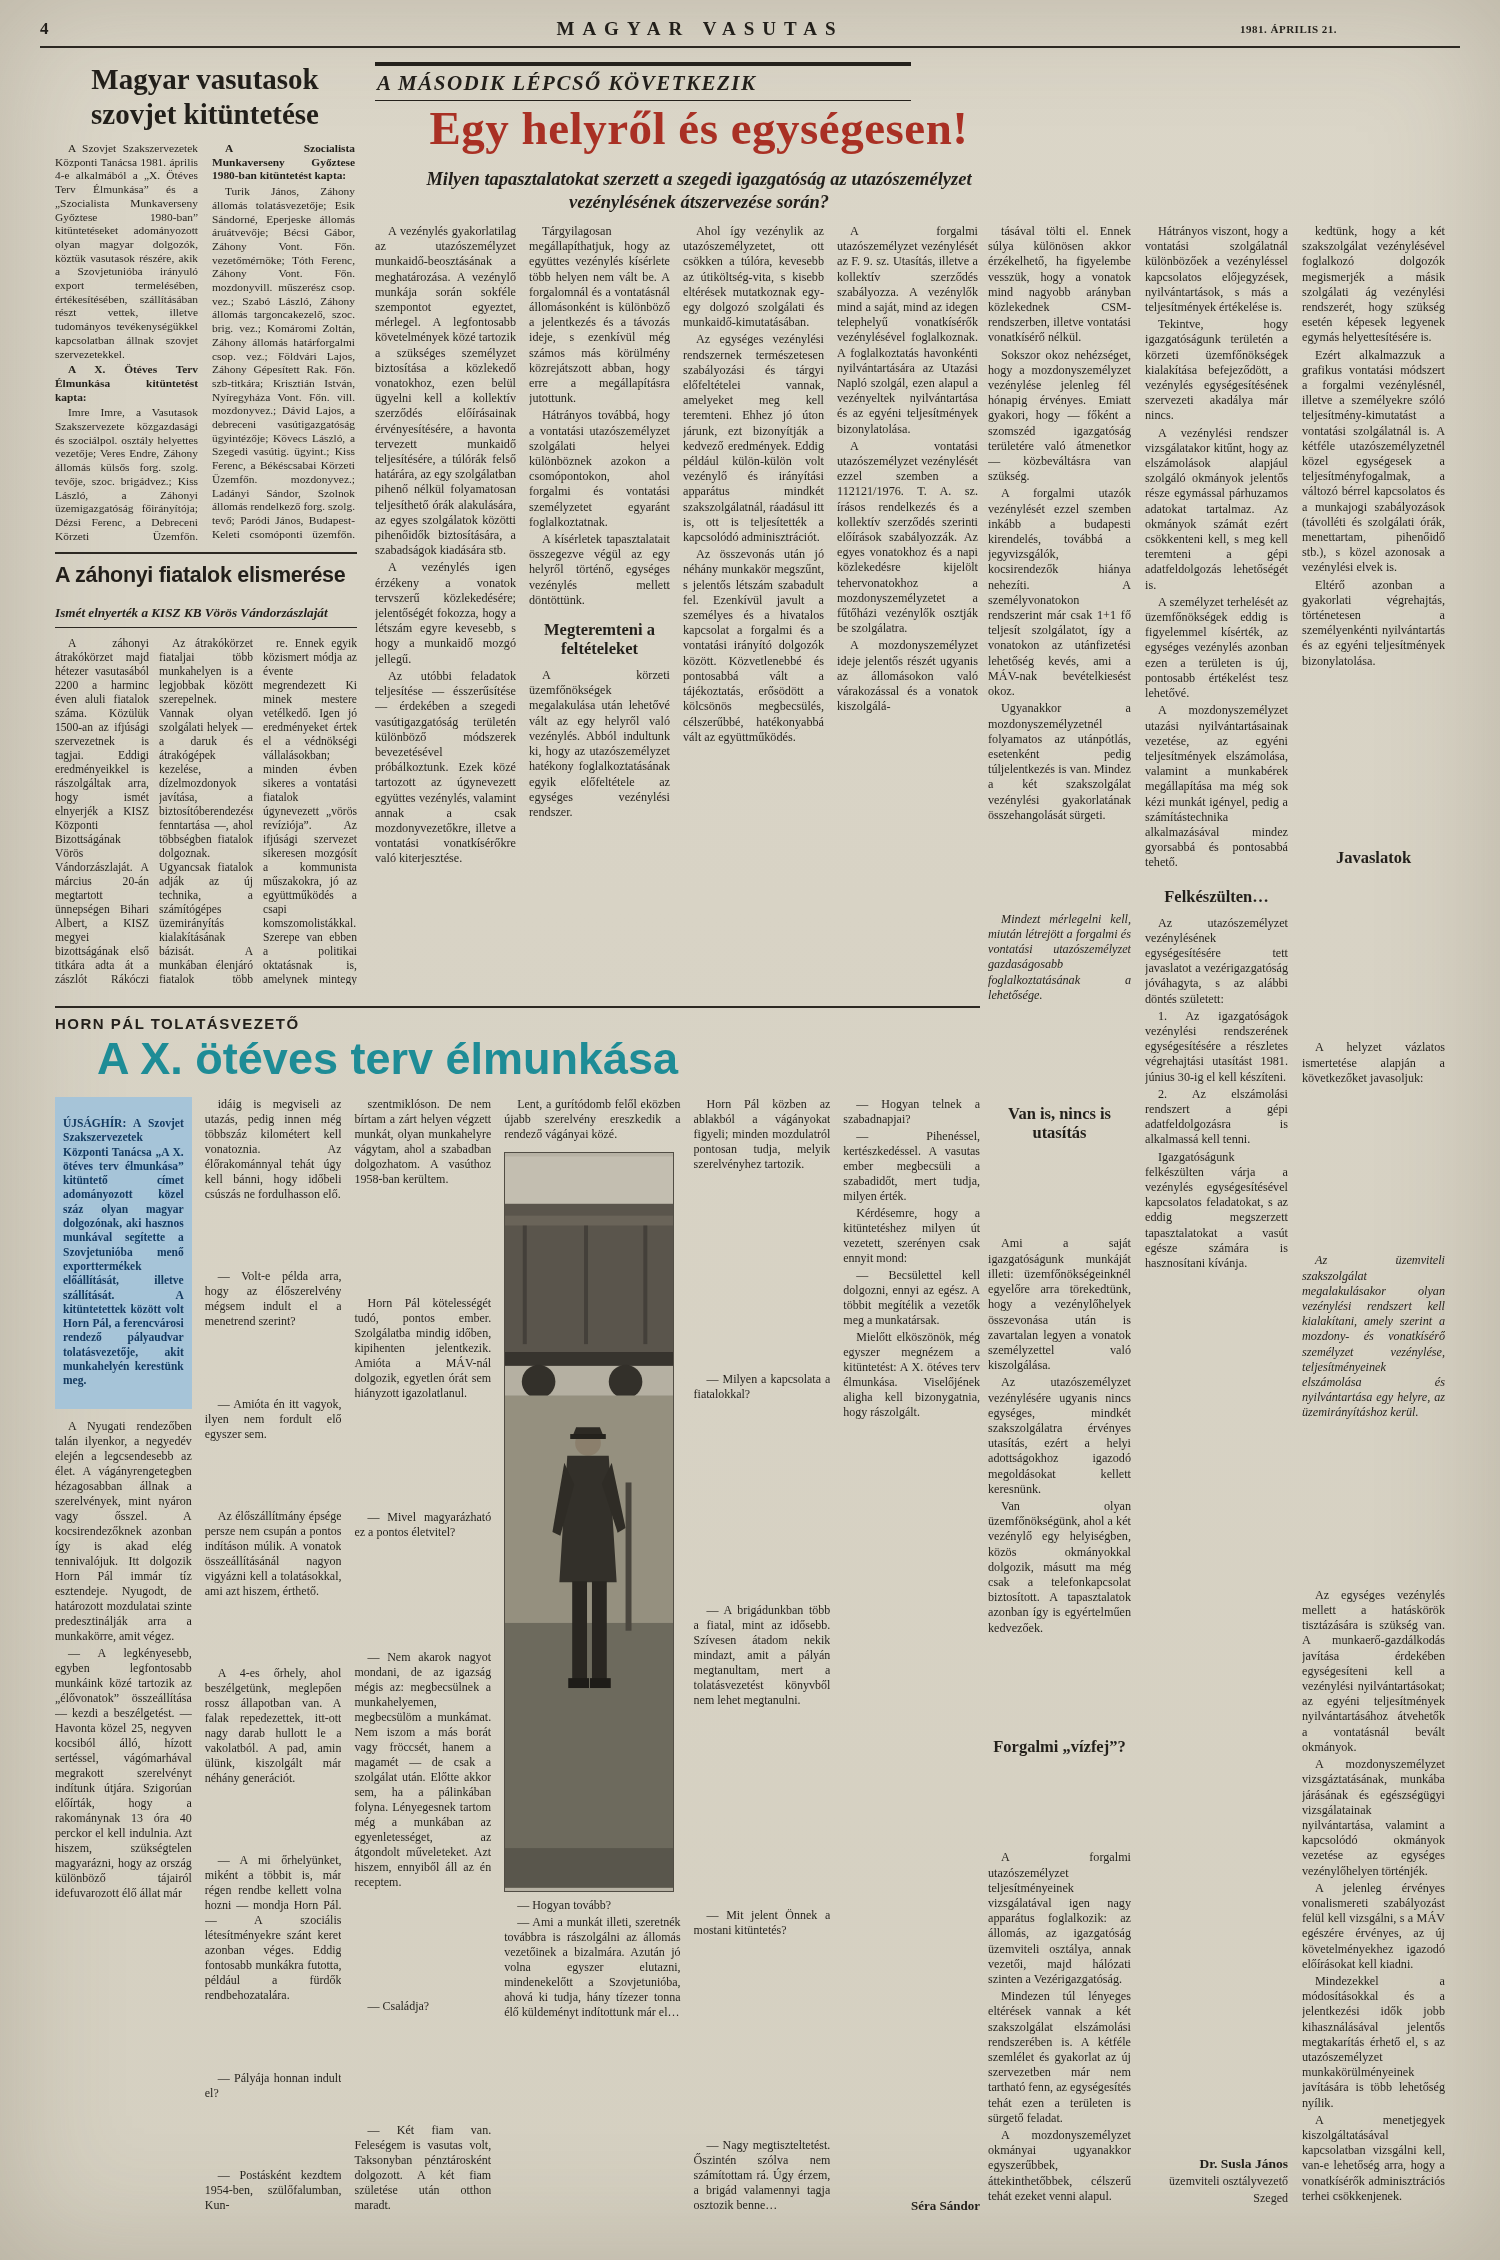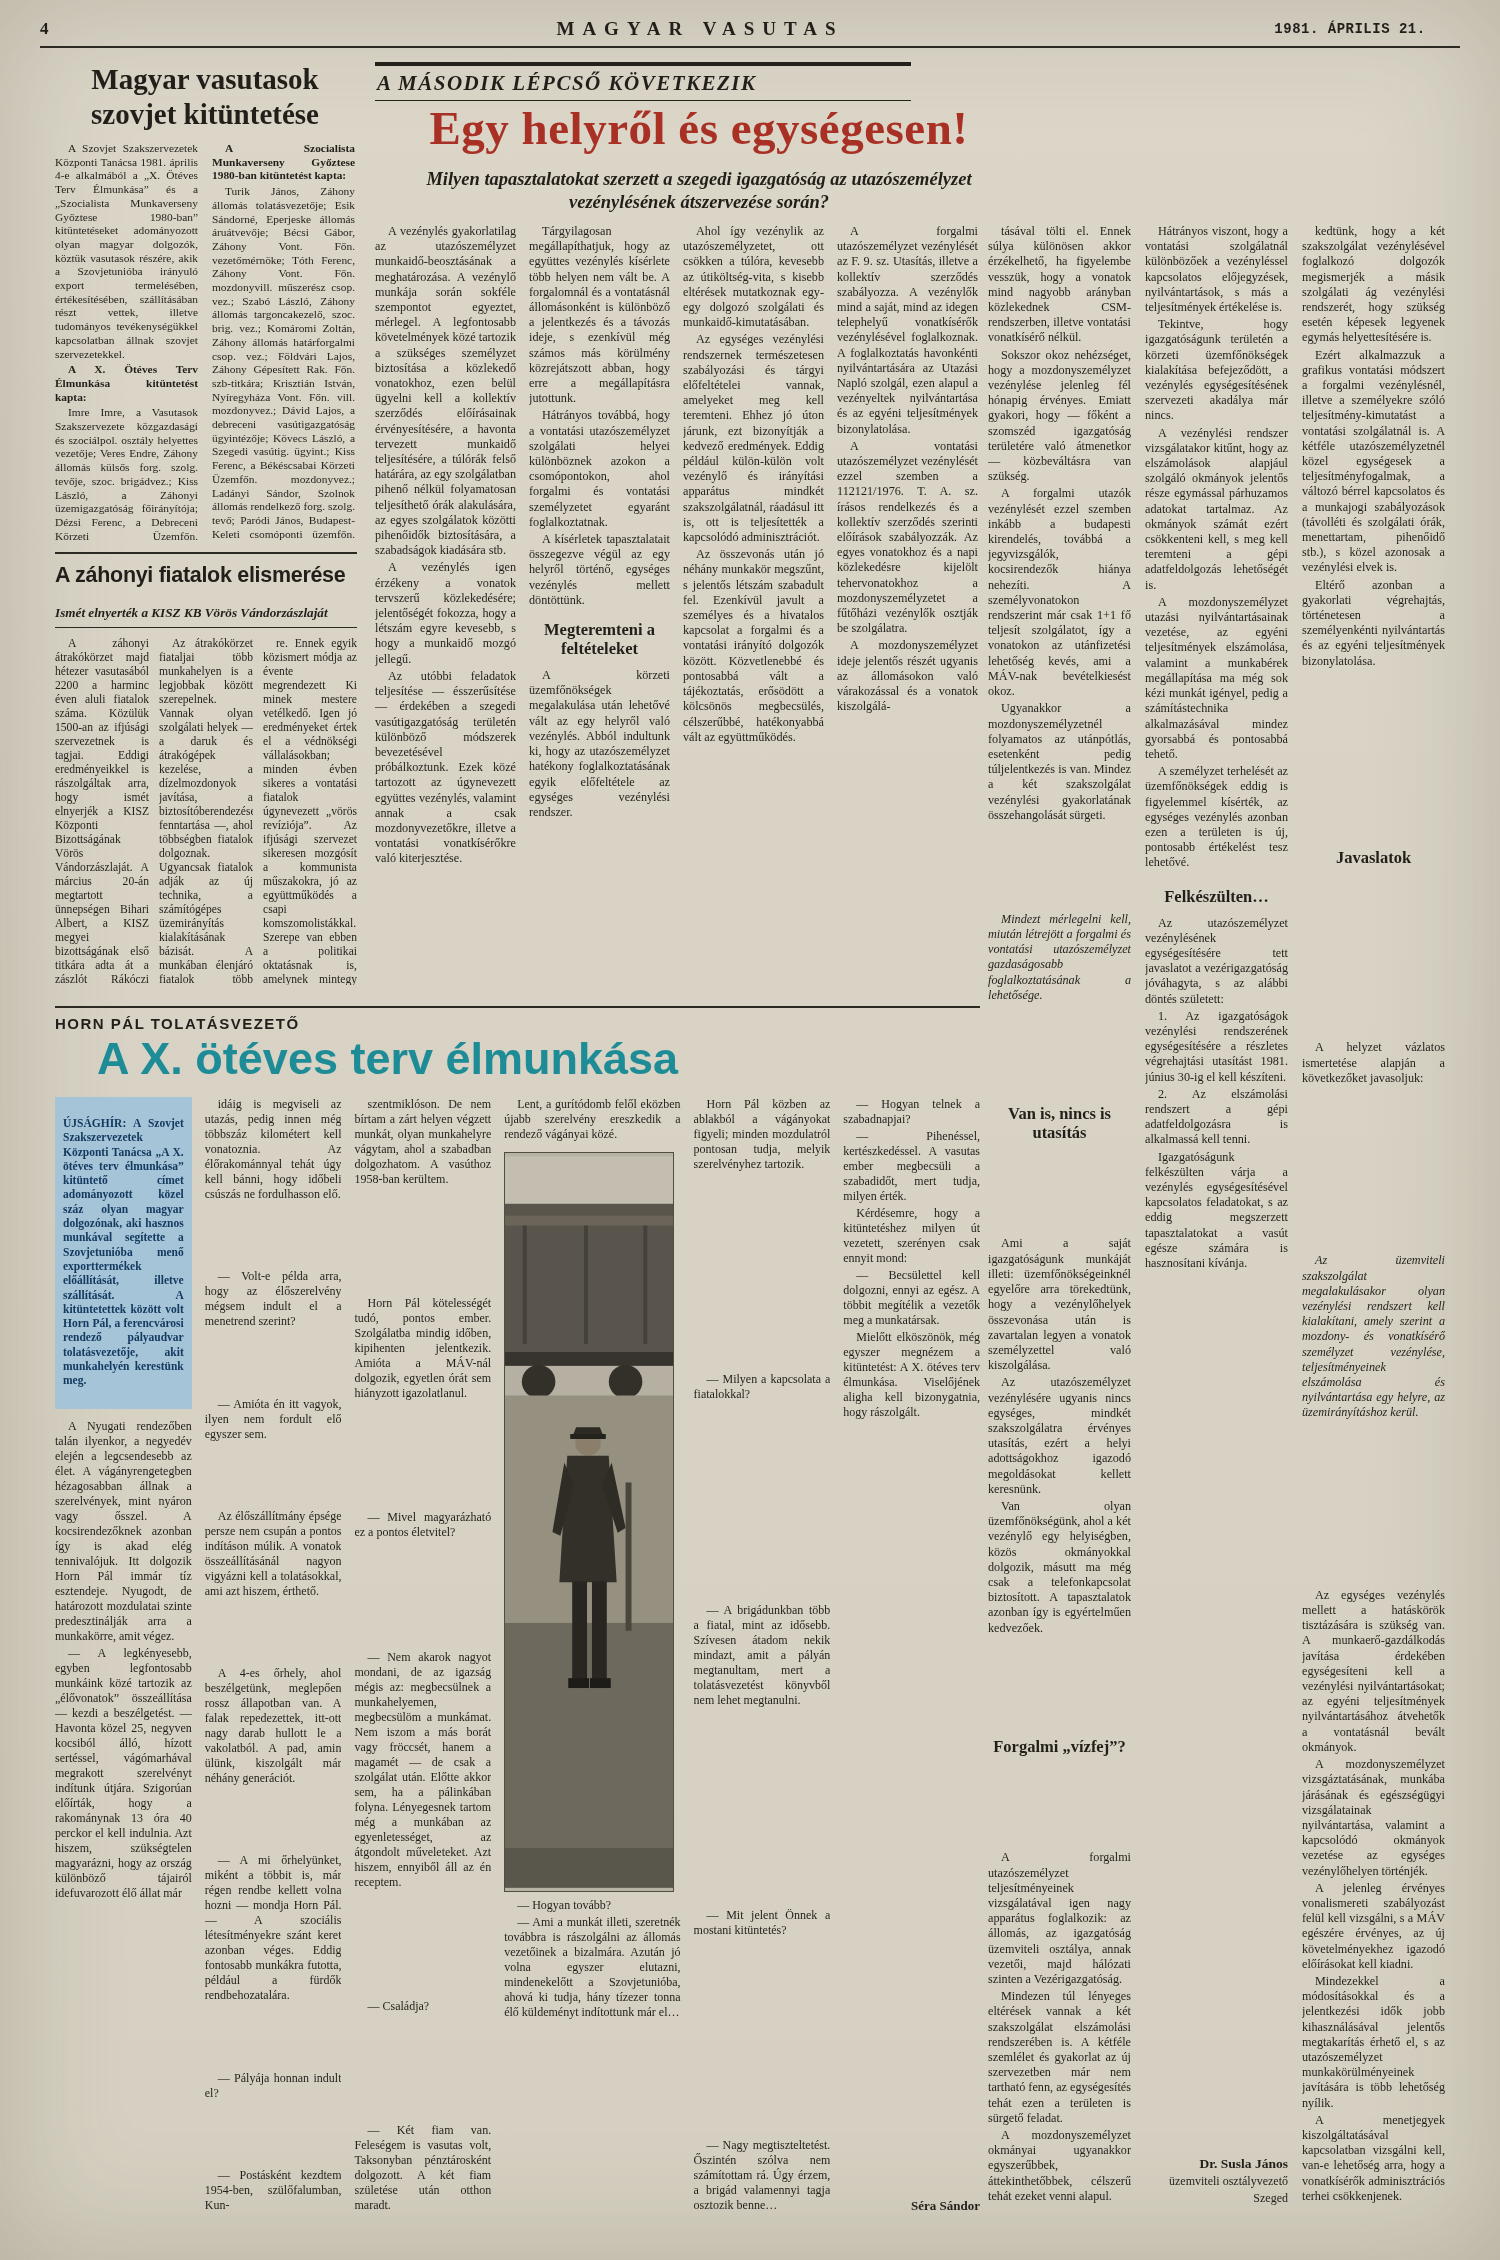--- a/index.html
+++ b/index.html
@@ -5,21 +5,21 @@
   html,body{margin:0;padding:0;background:#8a8578;}
   .page{position:relative;width:1500px;height:2260px;margin:0 auto;
     background:linear-gradient(180deg,#dbd6c8 0%,#d8d3c5 40%,#d5d0c1 100%);
     color:#221f1a;font-family:"Liberation Serif","DejaVu Serif",serif;overflow:hidden;
     box-shadow:inset 0 0 120px rgba(90,80,60,.25);}
   
   .hdr{position:absolute;left:40px;top:12px;width:1420px;height:34px;
     border-bottom:2.5px solid #2c2822;display:flex;align-items:center;}
   .hdr .pno{font-weight:bold;font-size:17px;width:120px;}
   .hdr .mast{flex:1;text-align:center;font-weight:bold;font-size:19px;letter-spacing:8px;}
-  .hdr .date{width:220px;text-align:center;font-weight:bold;font-size:14px;letter-spacing:.5px;font-family:Liberation Mono, monospace;}
+  .hdr .date{width:220px;text-align:left;font-weight:bold;font-size:11px;letter-spacing:.5px;}
   
   p{margin:0 0 2px;text-align:justify;text-indent:13px;}
   .cols{display:flex;}
   .col{overflow:hidden;}
   .em p{font-style:italic;}
   .lead{font-weight:bold;text-indent:13px;}
   h1,h2,h3,h4{margin:0;}
   
   .award{position:absolute;left:55px;top:62px;width:300px;}
   .award h2{font-size:29px;line-height:35px;text-align:center;font-weight:bold;}
@@ -169,22 +169,22 @@
           <p>A forgalmi utazószemélyzet teljesítményeinek vizsgálatával igen nagy apparátus foglalkozik: az állomás, az igazgatóság üzemviteli osztálya, annak vezetői, majd hálózati szinten a Vezérigazgatóság.</p>
           <p>Mindezen túl lényeges eltérések vannak a két szakszolgálat elszámolási rendszerében is. A kétféle szemlélet és gyakorlat az új szervezetben már nem tartható fenn, az egységesítés tehát ezen a területen is sürgető feladat.</p>
           <p>A mozdonyszemélyzet okmányai ugyanakkor egyszerűbbek, áttekinthetőbbek, célszerű tehát ezeket venni alapul.</p>
         </div>
     </div>
     <div class="col">
       <div class="grp">
           <p>Hátrányos viszont, hogy a vontatási szolgálatnál különbözőek a vezényléssel kapcsolatos előjegyzések, nyilvántartások, s más a teljesítmények értékelése is.</p>
           <p>Tekintve, hogy igazgatóságunk területén a körzeti üzemfőnökségek kialakítása befejeződött, a vezénylés egységesítésének szervezeti akadálya már nincs.</p>
           <p>A vezénylési rendszer vizsgálatakor kitűnt, hogy az elszámolások alapjául szolgáló okmányok jelentős része egymással párhuzamos adatokat tartalmaz. Az okmányok számát ezért csökkenteni kell, s meg kell teremteni a gépi adatfeldolgozás lehetőségét is.</p>
+          <p>A személyzet terhelését az üzemfőnökségek eddig is figyelemmel kísérték, az egységes vezénylés azonban ezen a területen is új, pontosabb értékelést tesz lehetővé.</p>
           <p>A mozdonyszemélyzet utazási nyilvántartásainak vezetése, az egyéni teljesítmények elszámolása, valamint a munkabérek megállapítása ma még sok kézi munkát igényel, pedig a számítástechnika alkalmazásával mindez gyorsabbá és pontosabbá tehető.</p>
-          <p>A személyzet terhelését az üzemfőnökségek eddig is figyelemmel kísérték, az egységes vezénylés azonban ezen a területen is új, pontosabb értékelést tesz lehetővé.</p>
         </div>
       <h3 class="subhead">Felkészülten…</h3>
       <div class="grp">
           <p>Az utazószemélyzet vezénylésének egységesítésére tett javaslatot a vezérigazgatóság jóváhagyta, s az alábbi döntés született:</p>
           <p>1. Az igazgatóságok vezénylési rendszerének egységesítésére a részletes végrehajtási utasítást 1981. június 30-ig el kell készíteni.</p>
           <p>2. Az elszámolási rendszert a gépi adatfeldolgozásra is alkalmassá kell tenni.</p>
           <p>Igazgatóságunk felkészülten várja a vezénylés egységesítésével kapcsolatos feladatokat, s az eddig megszerzett tapasztalatokat a vasút egésze számára is hasznosítani kívánja.</p>
         </div>
       <div class="susla">
         <p class="n">Dr. Susla János</p>

